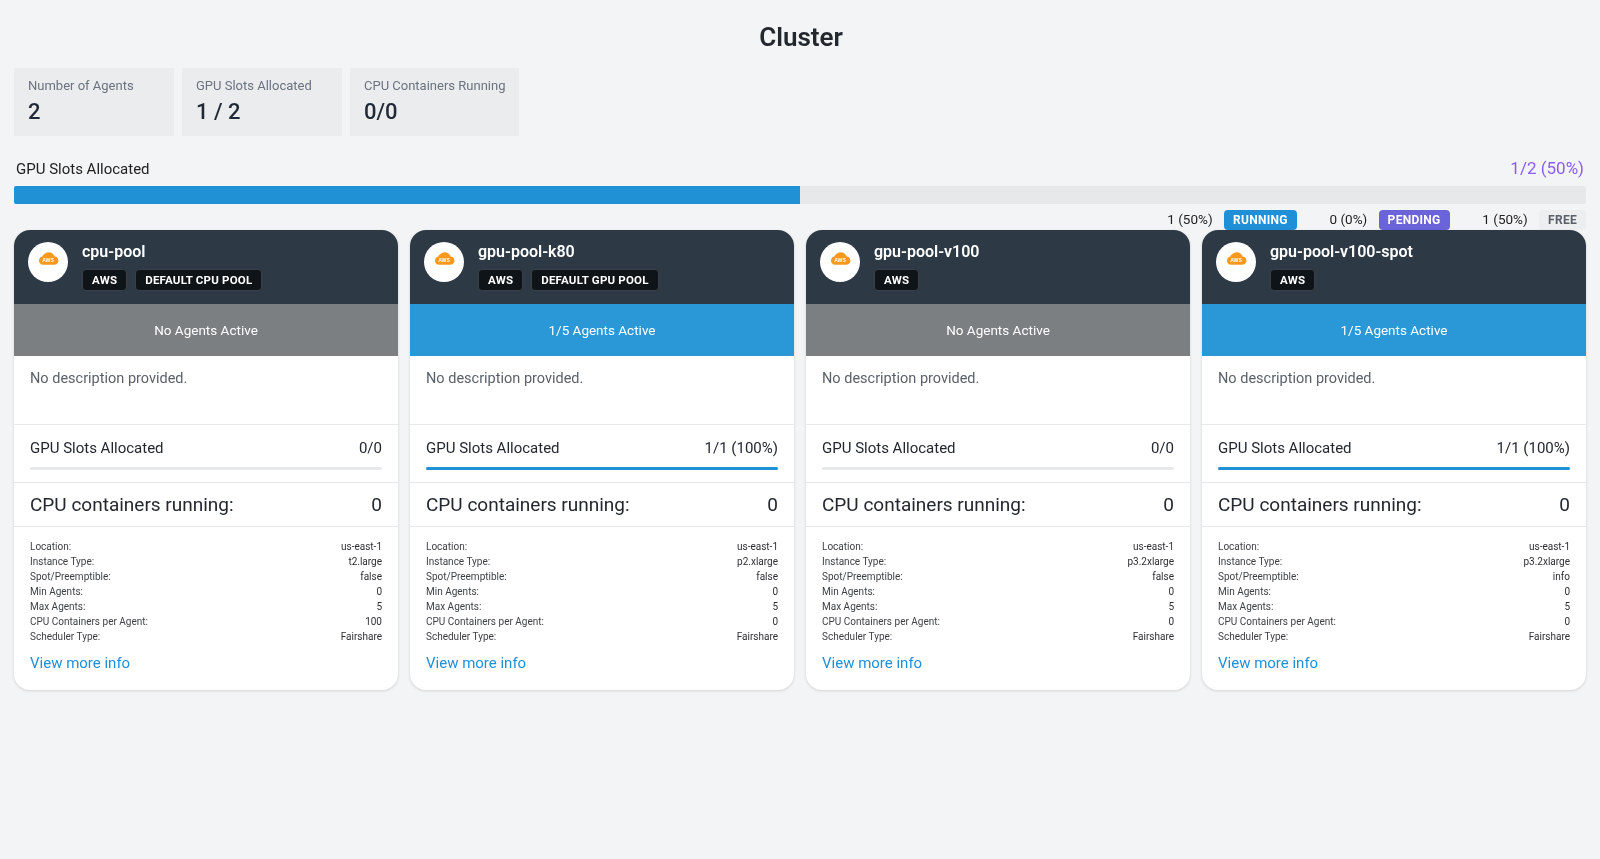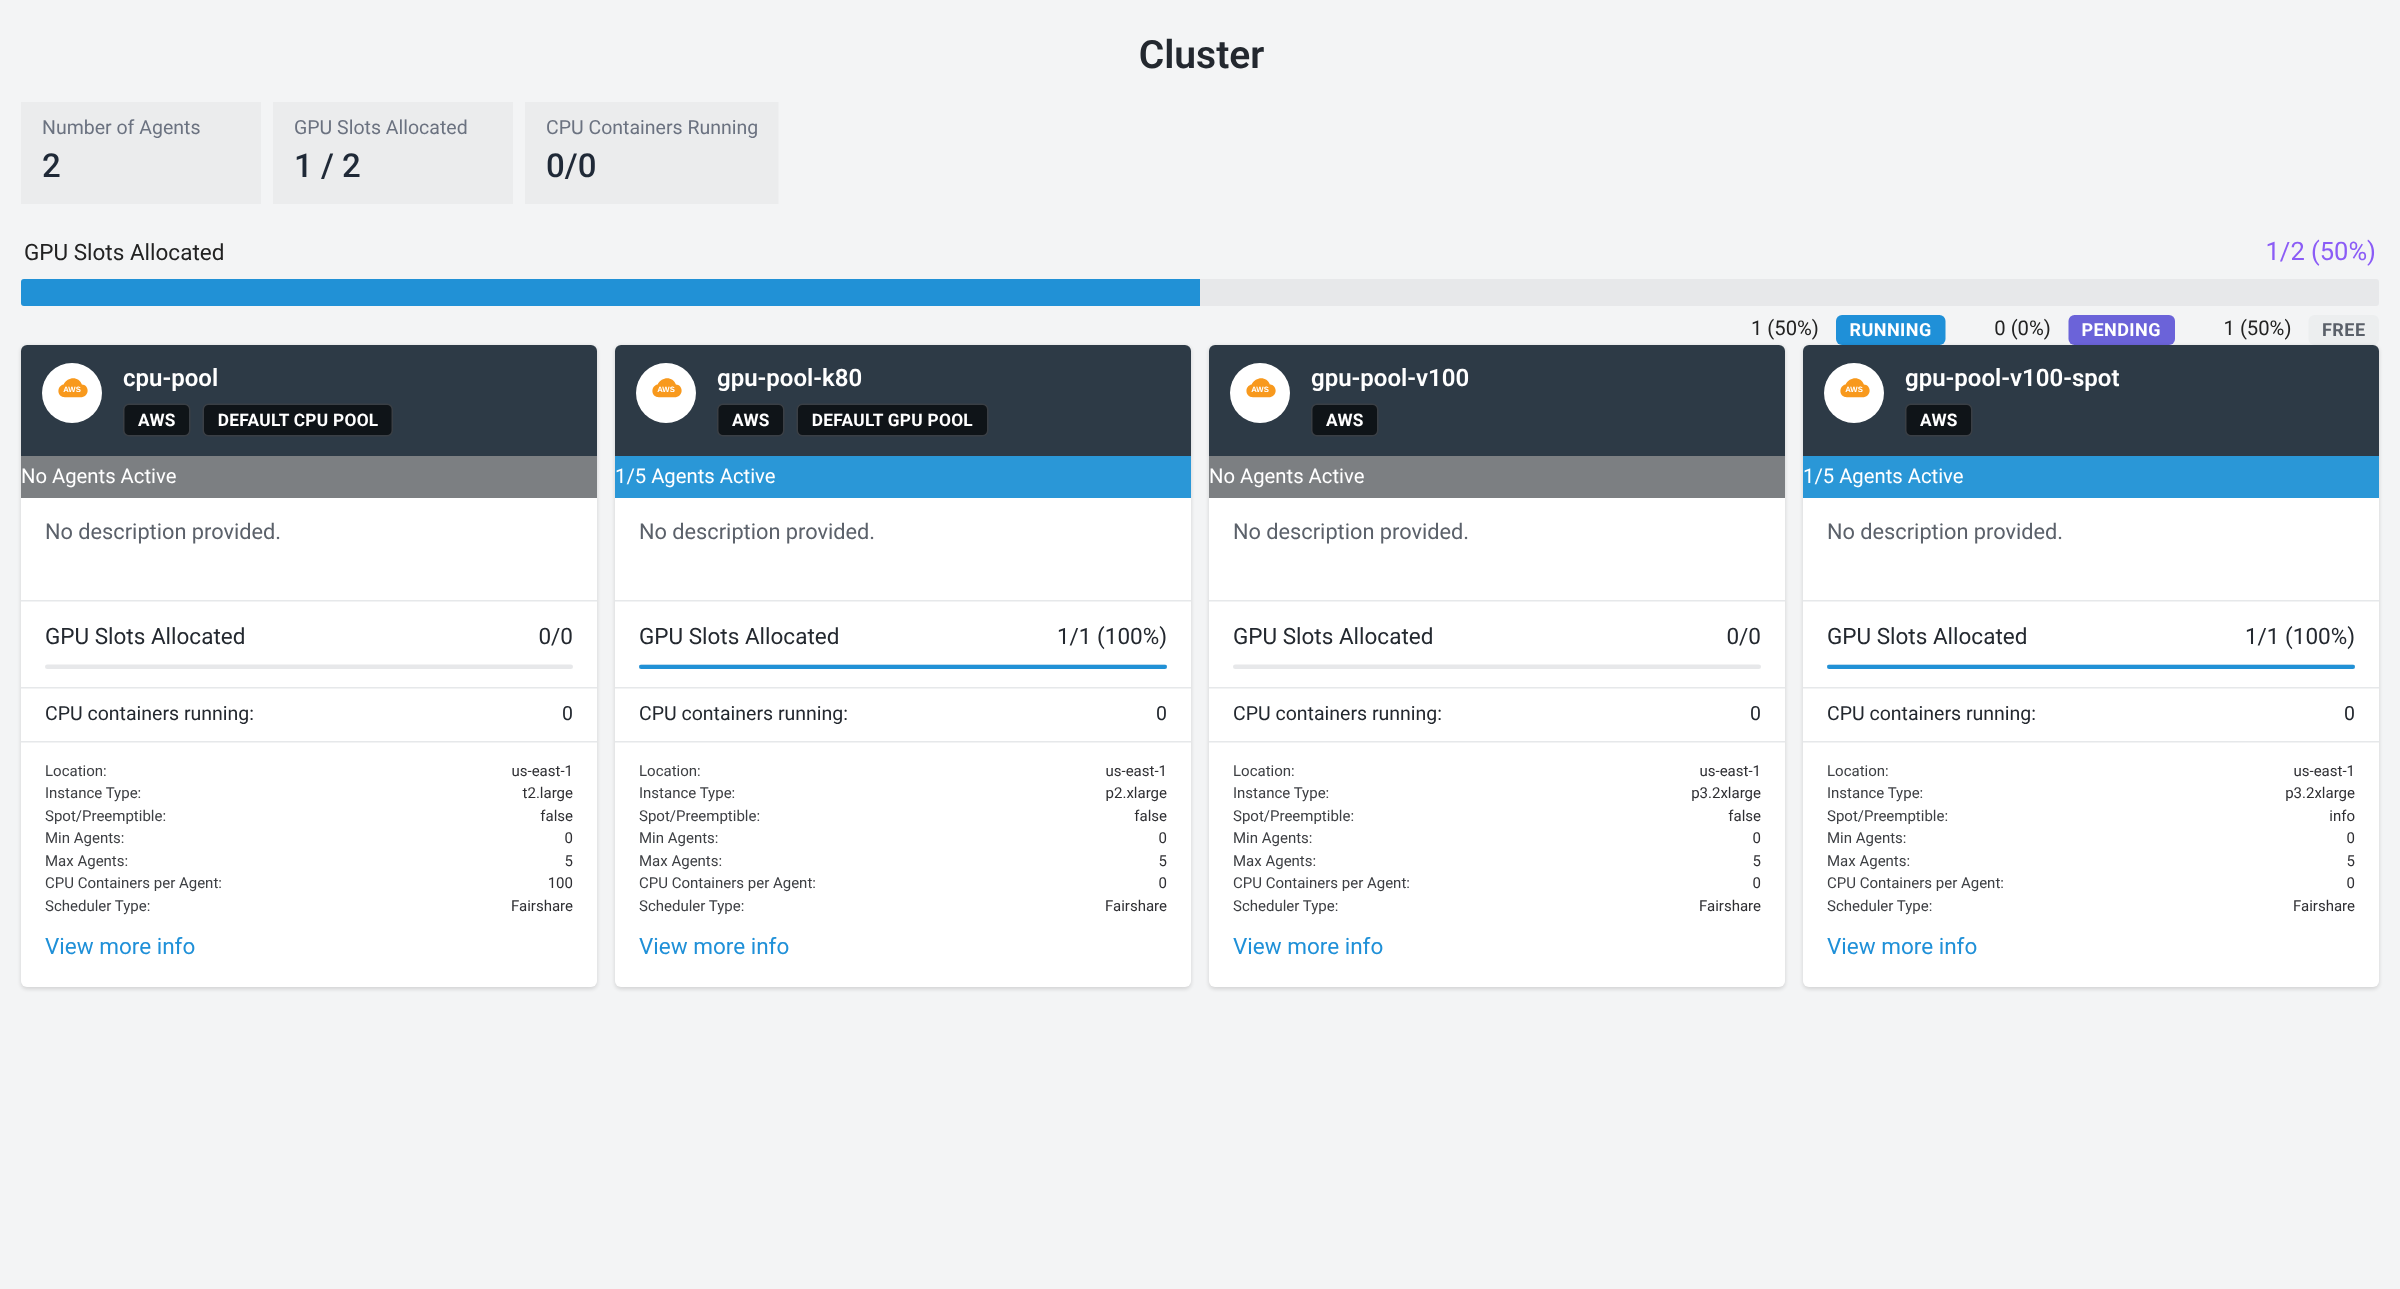--- a/index.html
+++ b/index.html
@@ -67,39 +67,39 @@
   .view-toggle { display: flex; border: 1px solid #cfd3d7; border-radius: 4px; overflow: hidden; background: #fff; }
   .view-toggle button { border: none; background: transparent; padding: 6px 8px; cursor: pointer; display: flex; align-items: center; }
   .view-toggle button.active { outline: 1.5px solid #2a66b6; outline-offset: -1.5px; border-radius: 3px; }
   .vt-icon { display: inline-grid; gap: 2px; }
   .vt-grid { grid-template-columns: repeat(2, 6px); grid-template-rows: repeat(2, 6px); }
   .vt-grid span { background: #2a66b6; border-radius: 1px; }
   .vt-list { grid-template-columns: 16px; grid-template-rows: repeat(3, 3px); }
   .vt-list span { background: #6b7280; border-radius: 1px; }
 
   .pools { display: grid; grid-template-columns: repeat(4, 1fr); gap: 12px; }
-  .pool-card { background: var(--card-bg); border-radius: 4px; box-shadow: 0 1px 3px rgba(0,0,0,.14); overflow: hidden; display: flex; flex-direction: column; }
+  .pool-card { background: var(--card-bg); border-radius: 16px; box-shadow: 0 1px 3px rgba(0,0,0,.14); overflow: hidden; display: flex; flex-direction: column; }
   .pool-head { background: var(--header-dk); color: #fff; padding: 12px 14px 12px 14px; display: flex; gap: 14px; align-items: flex-start; min-height: 74px; }
   .aws-icon { width: 40px; height: 40px; border-radius: 50%; background: #fff; display: flex; align-items: center; justify-content: center; flex: 0 0 40px; }
   .aws-icon svg { width: 30px; height: 30px; }
   .pool-name { font-size: 16px; font-weight: 600; margin-bottom: 8px; }
   .badges { display: flex; gap: 8px; flex-wrap: wrap; }
   .badge { background: var(--badge-dk); color: #fff; font-size: 11.5px; font-weight: 700; letter-spacing: .2px; padding: 3px 9px; border-radius: 4px; border: 1px solid var(--badge-border); }
-  .agents-strip { text-align: left; color: #fff; font-size: 13.5px; padding: 6px 0; }
+  .agents-strip { text-align: center; color: #fff; font-size: 13.5px; padding: 18px 0; }
   .agents-strip.active { background: var(--active-strip); }
   .agents-strip.idle { background: var(--idle-strip); }
 
   .pool-body { padding: 14px 16px 12px 16px; flex: 1 1 auto; display: flex; flex-direction: column; }
   .desc { color: #5b616a; font-size: 14.5px; min-height: 54px; }
   .section-divider { height: 1px; background: var(--divider); margin: 0 -16px; }
   .gpu-block { padding: 14px 0 12px 0; }
   .gpu-row { display: flex; justify-content: space-between; font-size: 15px; }
   .mini-bar { height: 3px; background: var(--bar-bg); border-radius: 2px; margin-top: 10px; position: relative; overflow: hidden; }
   .mini-bar .fill { position: absolute; left: 0; top: 0; bottom: 0; background: var(--bar-blue); }
-  .kv-row { display: flex; justify-content: space-between; font-size: 13px; padding: 10px 0; }
+  .kv-row { display: flex; justify-content: space-between; font-size: 19px; padding: 10px 0; }
   .details { padding: 12px 0 6px 0; }
   .details .row { display: flex; justify-content: space-between; padding: 2px 0; font-size: 10px; color: #2f2f33; }
   .details .row .k { color: #3d3f43; }
   .more-link { display: inline-block; margin-top: 10px; color: var(--blue-link); font-size: 15px; text-decoration: none; }
 </style>
 </head>
 <body>
 
 <div class="page">
   <h1 class="page-title">Cluster</h1>

